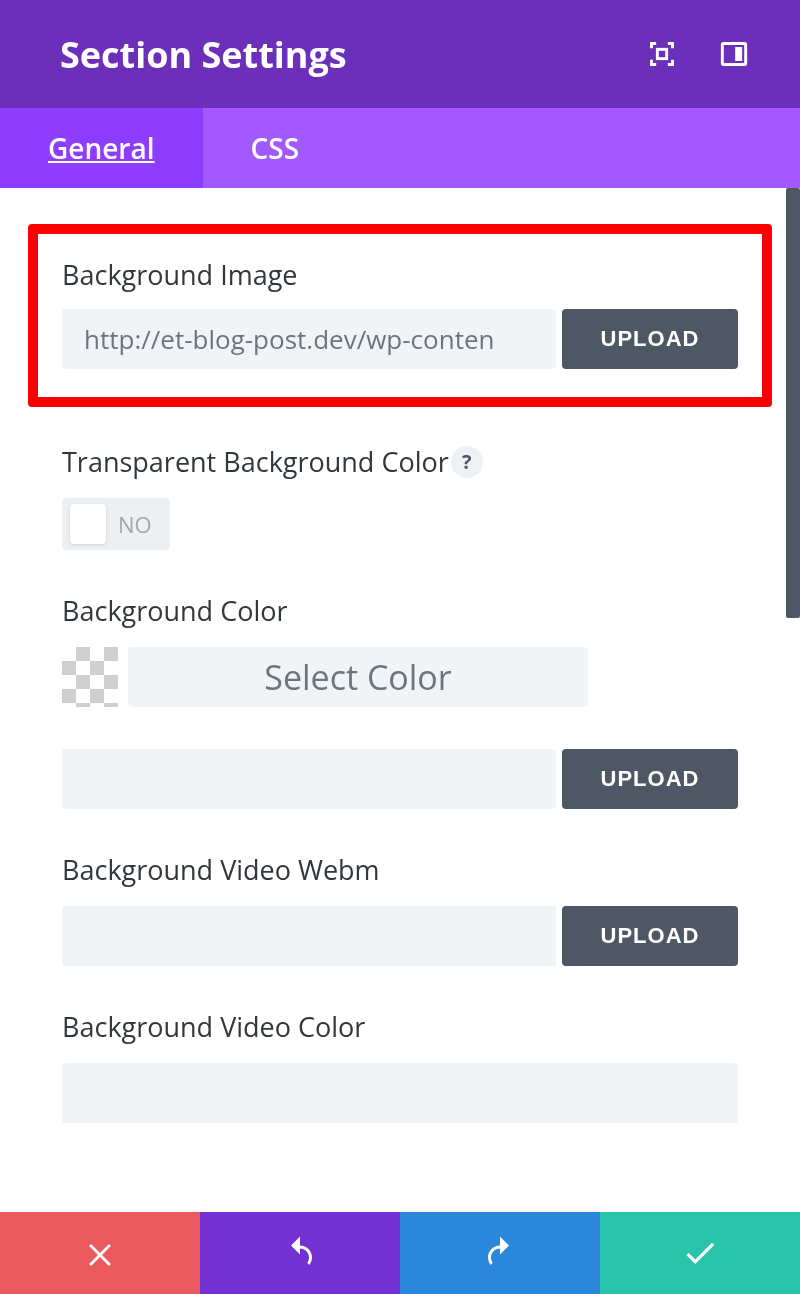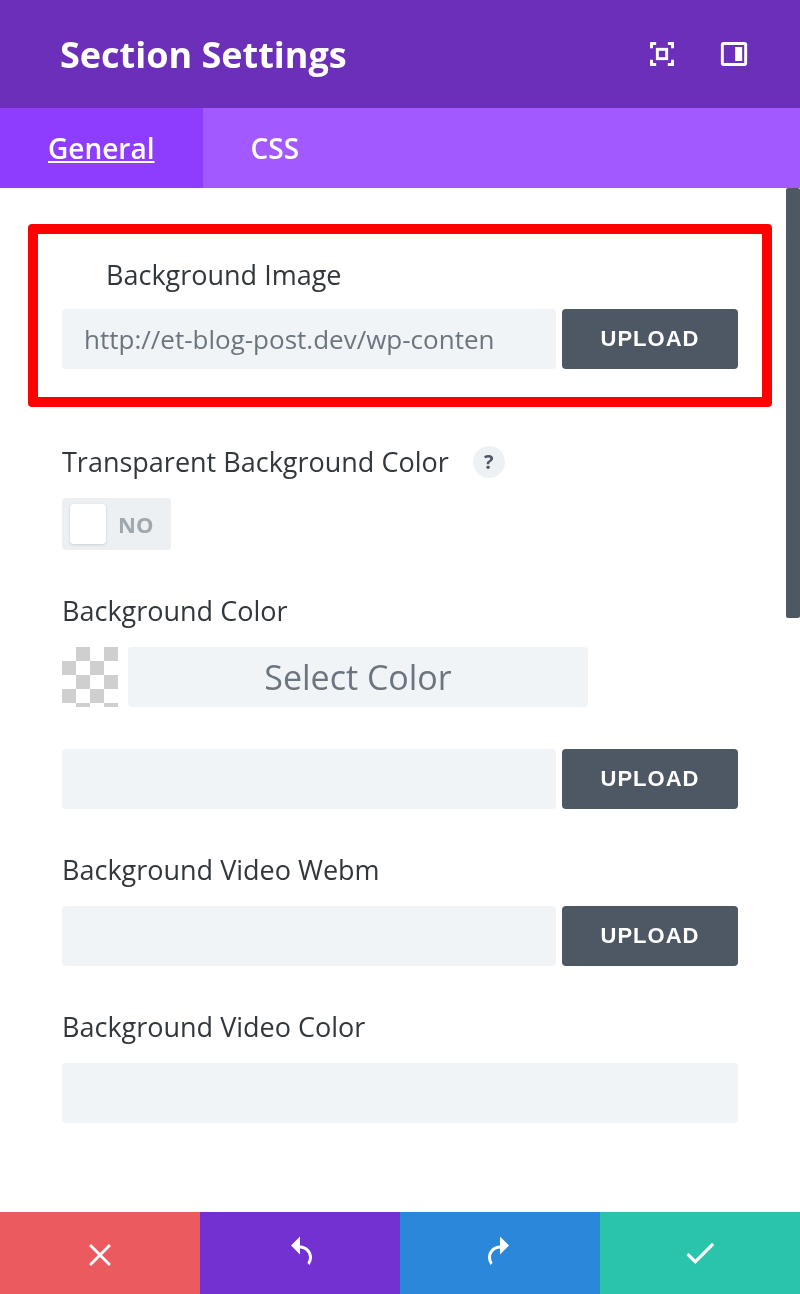--- a/index.html
+++ b/index.html
@@ -12,36 +12,36 @@
 
 .tabs { background: #a259ff; height: 80px; display: flex; }
 .tab { height: 100%; display: flex; align-items: center; padding: 0 48px; color: #fff; font-size: 28px; font-weight: 600; cursor: pointer; }
 .tab.active { background: #8e3dff; text-decoration: underline; }
 
 .content-wrap { position: relative; height: calc(1294px - 108px - 80px - 82px); }
 .scrollbar { position: absolute; right: 0; top: 0; width: 14px; height: 430px; background: #4e5764; border-radius: 2px; cursor: pointer; }
 .content { padding: 40px 62px 0 62px; }
 
 .field { margin-bottom: 42px; }
-.field-label-row { display: flex; align-items: center; gap: 24px; }
+.field-label-row { display: flex; align-items: center; gap: 2px; }
 .field-label { font-size: 27px; font-weight: 400; color: #32373c; margin-bottom: 18px; }
 
 .row { display: flex; gap: 6px; align-items: center; }
 .text-input { flex: 1; background: #f1f4f6; border: none; border-radius: 4px; height: 60px; padding: 0 22px; font-size: 26px; color: #6b7580; font-family: inherit; outline: none; }
 .text-input::placeholder { color: #6b7580; }
 .upload-btn { width: 176px; height: 60px; background: #4e5764; color: #fff; border: none; border-radius: 4px; font-size: 22px; font-weight: 700; letter-spacing: 1px; cursor: pointer; }
 
 .highlight-box { border: 10px solid #ff0000; border-radius: 4px; padding: 22px 24px 28px 24px; margin: -4px -34px 36px -34px; }
-.highlight-box .field-label { margin-bottom: 16px; margin-left: 44px; }
+.highlight-box .field-label { margin-bottom: 16px; }
 
 .help-badge { width: 32px; height: 32px; border-radius: 50%; background: #eef1f3; display: flex; align-items: center; justify-content: center; font-size: 20px; font-weight: 700; color: #4e5764; cursor: pointer; margin-bottom: 18px; }
 
 .toggle { display: inline-flex; align-items: center; background: #edf0f2; border-radius: 4px; height: 52px; padding: 6px 18px 6px 8px; gap: 12px; cursor: pointer; }
 .toggle-knob { width: 36px; height: 40px; background: #fff; border-radius: 4px; box-shadow: 0 1px 3px rgba(0,0,0,.15); }
-.toggle-text { font-size: 22px; font-weight: 700; color: #a0a8af; }
+.toggle-text { font-size: 22px; font-weight: 400; color: #a0a8af; }
 
 .color-row { display: flex; gap: 10px; align-items: stretch; }
 .checker { width: 56px; height: 60px; flex: 0 0 56px; background-image:
   linear-gradient(45deg, #cfcfcf 25%, transparent 25%, transparent 75%, #cfcfcf 75%),
   linear-gradient(45deg, #cfcfcf 25%, #fff 25%, #fff 75%, #cfcfcf 75%);
   background-size: 28px 28px; background-position: 0 0, 14px 14px; cursor: pointer; }
 .select-color-btn { flex: 0 0 460px; height: 60px; background: #f1f4f6; border: none; border-radius: 4px; font-size: 34px; color: #6b7580; cursor: pointer; font-family: inherit; }
 
 .footer { position: absolute; left: 0; bottom: 0; width: 800px; height: 82px; display: flex; }
 .footer .action { flex: 1; display: flex; align-items: center; justify-content: center; cursor: pointer; color: #fff; }

